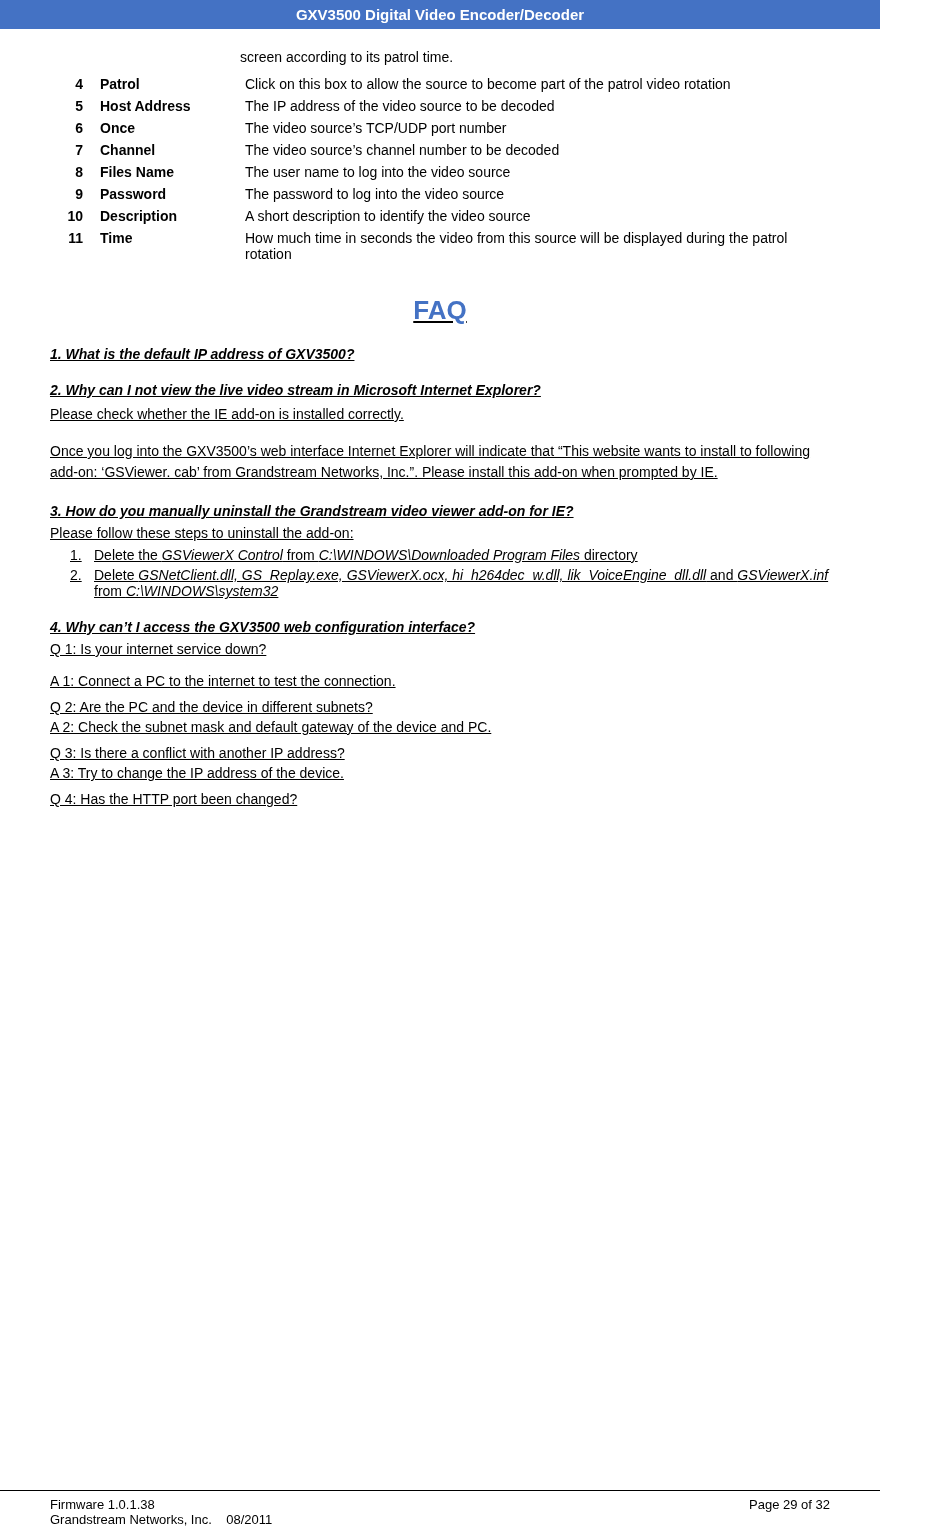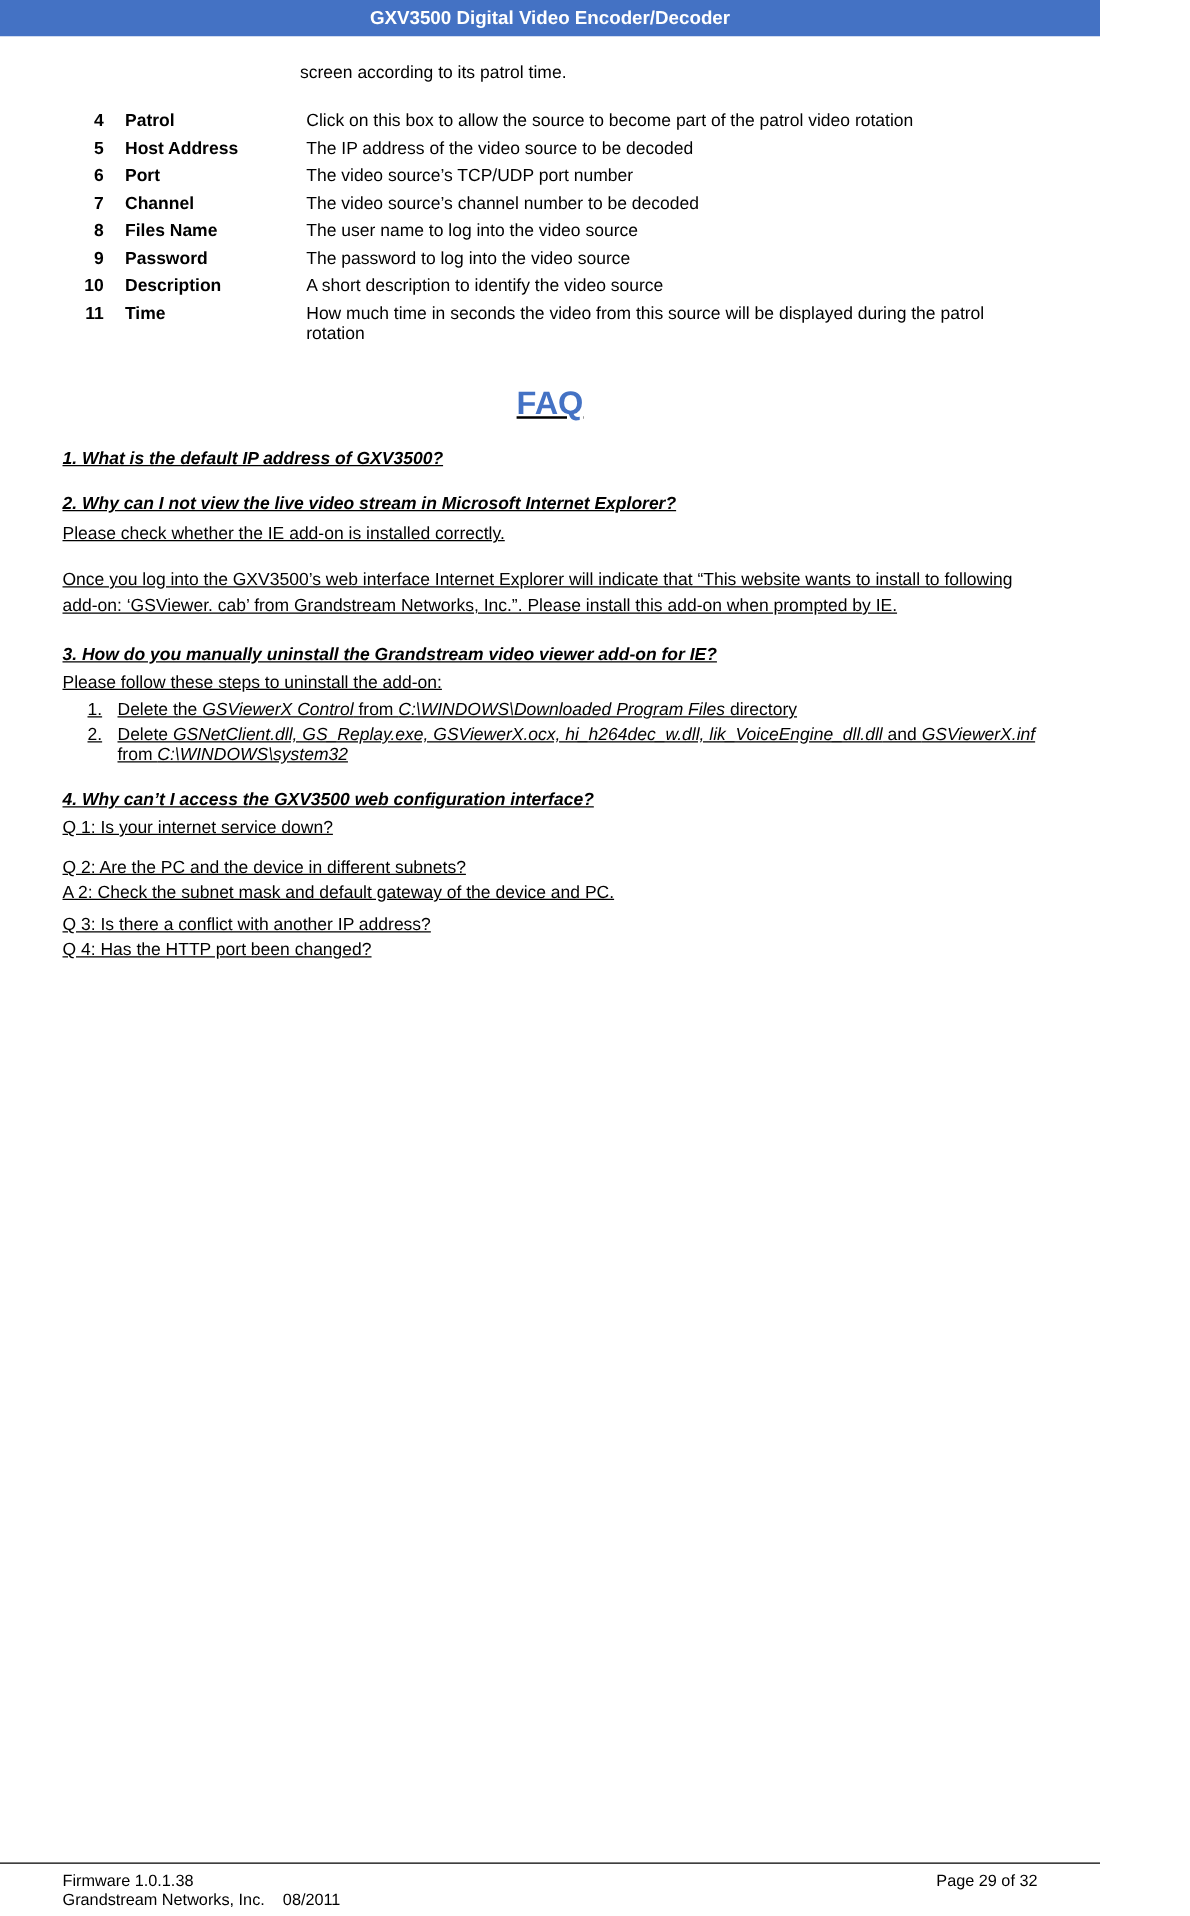--- a/index.html
+++ b/index.html
@@ -34,21 +34,21 @@
       font-weight: bold;
     }
 
     .content {
       flex: 1;
       padding: 20px 50px 20px 50px;
     }
 
     .intro-line {
       margin-left: 190px;
-      margin-bottom: 20px;
+      margin-bottom: 8px;
       font-size: 14px;
     }
 
     .items-table {
       width: 100%;
       border-collapse: collapse;
       margin-bottom: 20px;
     }
 
     .items-table td {
@@ -137,21 +137,21 @@
             <td class="label-col">Patrol</td>
             <td class="desc-col">Click on this box to allow the source to become part of the patrol video rotation</td>
           </tr>
           <tr>
             <td class="num-col">5</td>
             <td class="label-col">Host Address</td>
             <td class="desc-col">The IP address of the video source to be decoded</td>
           </tr>
           <tr>
             <td class="num-col">6</td>
-            <td class="label-col">Port</td>
+            <td class="label-col">Once</td>
             <td class="desc-col">The video source’s TCP/UDP port number</td>
           </tr>
           <tr>
             <td class="num-col">7</td>
             <td class="label-col">Channel</td>
             <td class="desc-col">The video source’s channel number to be decoded</td>
           </tr>
           <tr>
             <td class="num-col">8</td>
             <td class="label-col">Files Name</td>
@@ -196,23 +196,25 @@
               </div>
               <div style="margin-bottom: 4px; display: flex; align-items: flex-start;">
                 <span style="margin-right: 8px; min-width: 16px;">2.</span>
                 <span>Delete <em>GSNetClient.dll, GS_Replay.exe, GSViewerX.ocx, hi_h264dec_w.dll, lik_VoiceEngine_dll.dll</em> and <em>GSViewerX.inf</em> from <em>C:\WINDOWS\system32</em></span>
               </div>
             </div>
           </div>
           <div class="faq-item">
             <div class="faq-question">4.   Why can’t I access the GXV3500 web configuration interface?</div>
             <div style="margin-bottom: 16px;">Q 1: Is your internet service down?</div>
+            <div style="margin-bottom: 10px;">A 1: Connect a PC to the internet to test the connection.</div>
             <div style="margin-bottom: 4px;">Q 2: Are the PC and the device in different subnets?</div>
             <div style="margin-bottom: 10px;">A 2: Check the subnet mask and default gateway of the device and PC.</div>
             <div style="margin-bottom: 4px;">Q 3: Is there a conflict with another IP address?</div>
+            <div style="margin-bottom: 10px;">A 3: Try to change the IP address of the device.</div>
             <div style="margin-bottom: 4px;">Q 4: Has the HTTP port been changed?</div>
           </div>
         </div>
     </div>
 
   </div>
 
   <div class="footer">
     <div class="footer-left">
       <span>Firmware 1.0.1.38</span>

